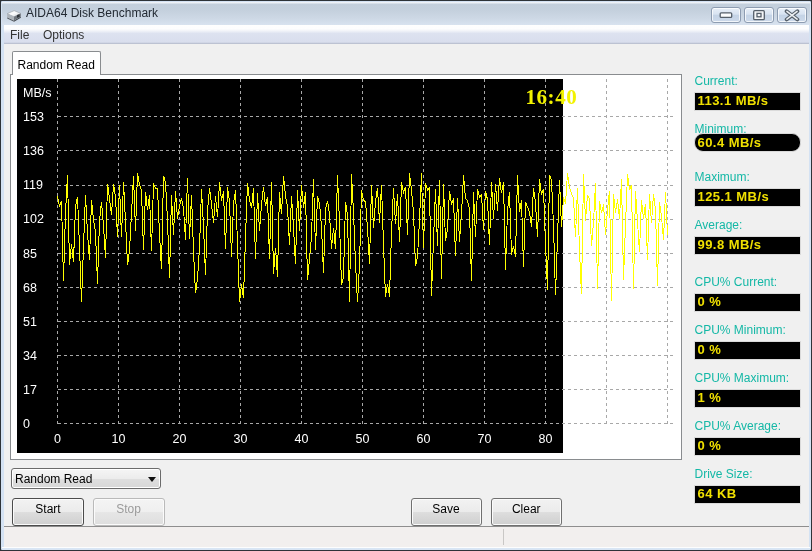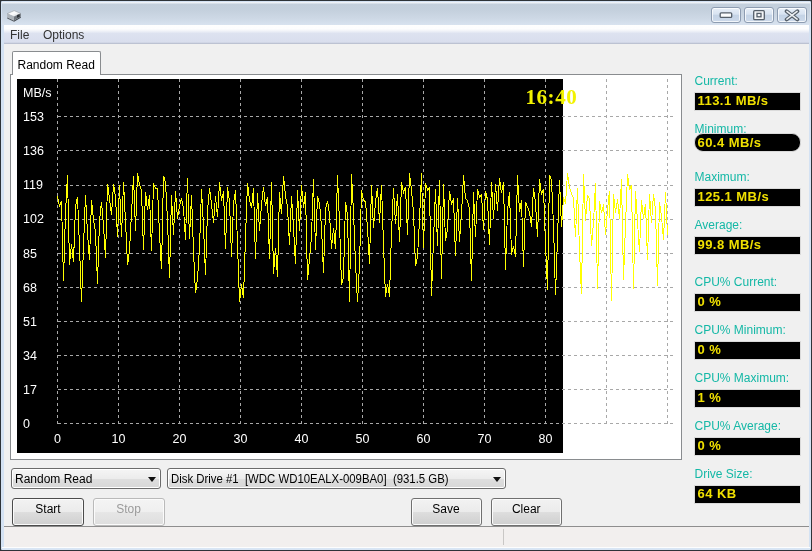--- a/index.html
+++ b/index.html
@@ -74,20 +74,21 @@
 <div id="titlebar">
   <svg id="hddicon" style="position:absolute;left:3px;top:7px;" width="17" height="13" viewBox="0 0 17 13">
     <polygon points="2.2,8.2 9,11.6 9,12.8 2.2,9.4" fill="#585d63"></polygon>
     <polygon points="9,11.6 15.8,7.6 15.8,8.8 9,12.8" fill="#3f444a"></polygon>
     <polygon points="2.2,4.6 9.2,1.6 15.8,4.4 9,7.8" fill="#eceef0" stroke="#8d9298" stroke-width="0.5"></polygon>
     <polygon points="2.2,4.6 9,7.8 9,11.6 2.2,8.2" fill="#aeb4ba"></polygon>
     <polygon points="9,7.8 15.8,4.4 15.8,7.6 9,11.6" fill="#70767d"></polygon>
     <rect x="12" y="6" width="2.6" height="2.6" fill="#2e3338" transform="skewY(-16) translate(0,3.5)"></rect>
     <polygon points="4,4.7 9.2,2.5 12.5,3.9 7.2,6.2" fill="#fafbfc"></polygon>
   </svg>
+  <span id="title-text">AIDA64 Disk Benchmark</span>
   <div class="wbtn" id="btn-min">
     <svg width="28" height="14" viewBox="0 0 28 14" style="position:absolute;left:0;top:0;">
       <rect x="8.2" y="4.8" width="11.5" height="4.6" rx="1" fill="#fbfcfd" stroke="#555f6a" stroke-width="1.3"></rect>
     </svg>
   </div>
   <div class="wbtn" id="btn-max">
     <svg width="28" height="14" viewBox="0 0 28 14" style="position:absolute;left:0;top:0;">
       <rect x="8.7" y="2.7" width="10.6" height="9" rx="1" fill="#f4f6f8" stroke="#555f6a" stroke-width="1.3"></rect>
       <rect x="12" y="5.4" width="4" height="3.4" fill="none" stroke="#555f6a" stroke-width="1.3"></rect>
     </svg>
@@ -196,24 +197,20 @@
       <span>0 %</span>
     </div>
 <div class="slabel" style="top:466.9px;">Drive Size:</div>
 <div class="sbox" style="top:484.5px;">
       <span>64 KB</span>
     </div>
 <div id="combo1" class="combo">
       <span class="ct">Random Read</span>
       <div class="arr"></div>
     </div>
-<div id="combo2" class="combo">
-      <span class="ct" style="transform:scaleX(0.948);transform-origin:0 0;">Disk Drive #1&nbsp; [WDC WD10EALX-009BA0]&nbsp; (931.5 GB)</span>
-      <div class="arr"></div>
-    </div>
 <div id="b-start" class="pbtn"><span>Start</span></div>
 <div id="b-stop" class="pbtn"><span>Stop</span></div>
 <div id="b-save" class="pbtn"><span>Save</span></div>
 <div id="b-clear" class="pbtn"><span>Clear</span></div>
 <div id="statusbar">
       <div class="sep"></div>
     </div>
 <div id="botborder"></div>
 </div>
 

